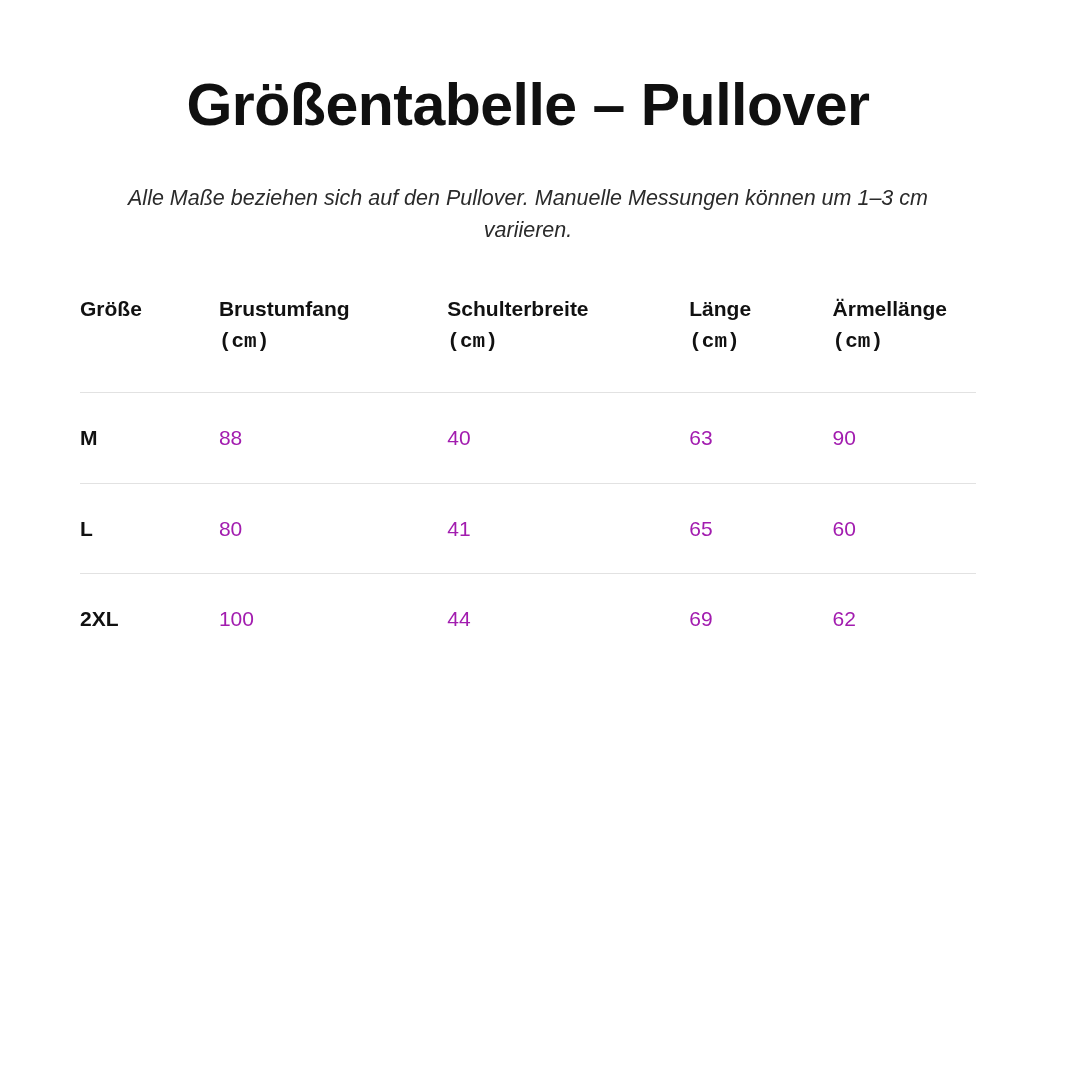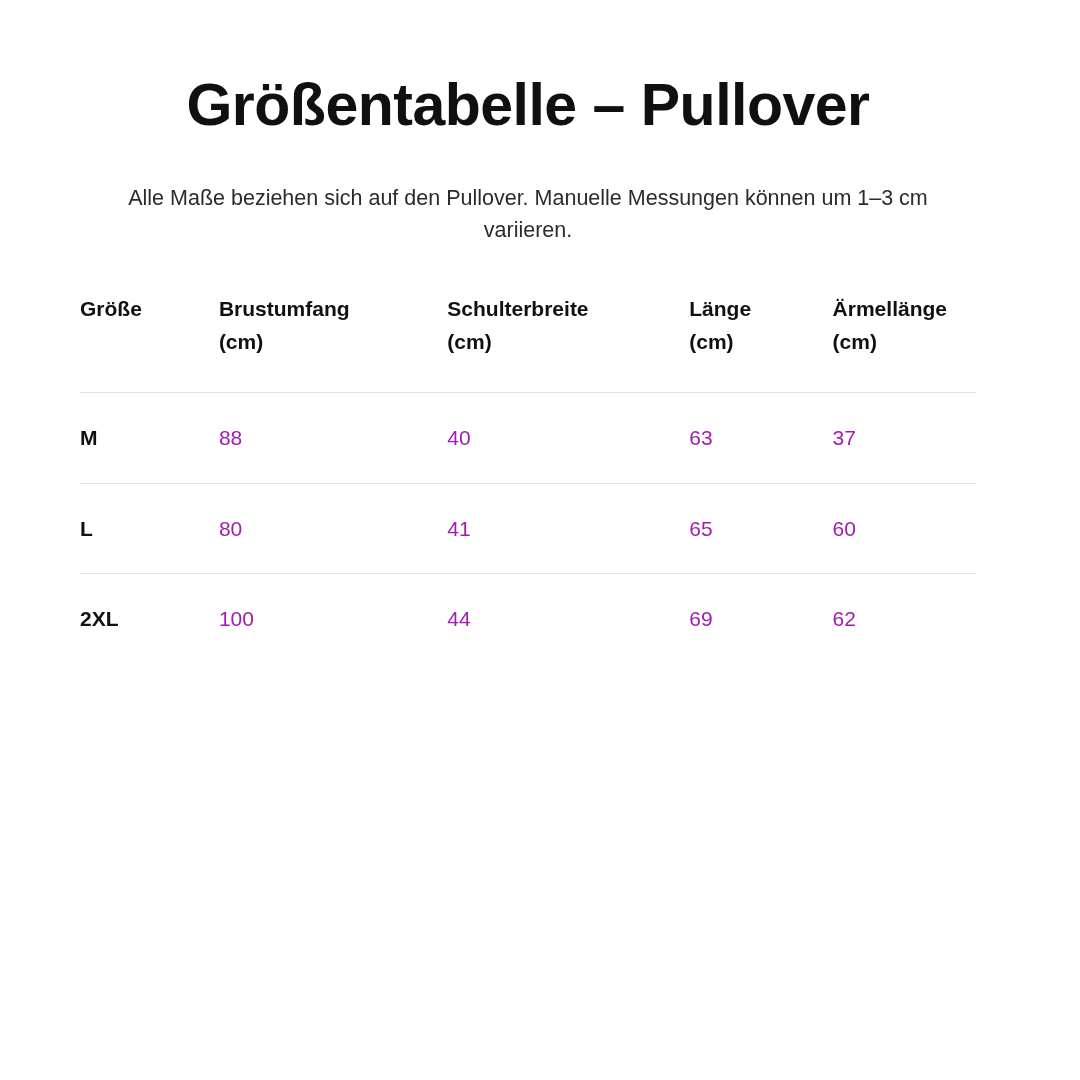--- a/index.html
+++ b/index.html
@@ -27,20 +27,21 @@
     font-weight: bold;
     text-align: center;
     letter-spacing: -0.5px;
     color: #101010;
     margin: 0;
     line-height: 1.15;
     padding-top: 10px;
   }
   .subtitle {
     font-size: 21.5px;
+    font-style: italic;
     text-align: center;
     color: #2b2b2b;
     line-height: 1.5;
     margin: 42px 12px 0 12px;
     font-family: "Liberation Sans", sans-serif;
   }
   table.size-table {
     width: 100%;
     border-collapse: collapse;
     margin-top: 47px;
@@ -58,20 +59,21 @@
     font-size: 21px;
     font-weight: bold;
     color: #111111;
     line-height: 1.55;
     padding: 0 14px 34px 0;
     margin-top: 38px;
   }
   table.size-table thead th .unit {
     display: block;
     font-weight: bold;
+    font-family: Liberation Mono, monospace;
   }
   table.size-table tbody tr {
     border-top: 1px solid #e2e2e2;
   }
   table.size-table tbody td {
     font-size: 21px;
     color: #a21caf;
     padding: 31px 14px 31px 0;
     vertical-align: middle;
     line-height: 1.3;
@@ -120,21 +122,21 @@
           <span class="unit">(cm)</span>
         </th>
       </tr>
     </thead>
     <tbody>
       <tr>
         <td class="size-cell">M</td>
         <td>88</td>
         <td>40</td>
         <td>63</td>
-        <td>37</td>
+        <td>90</td>
       </tr>
       <tr>
         <td class="size-cell">L</td>
         <td>80</td>
         <td>41</td>
         <td>65</td>
         <td>60</td>
       </tr>
       <tr>
         <td class="size-cell">2XL</td>

